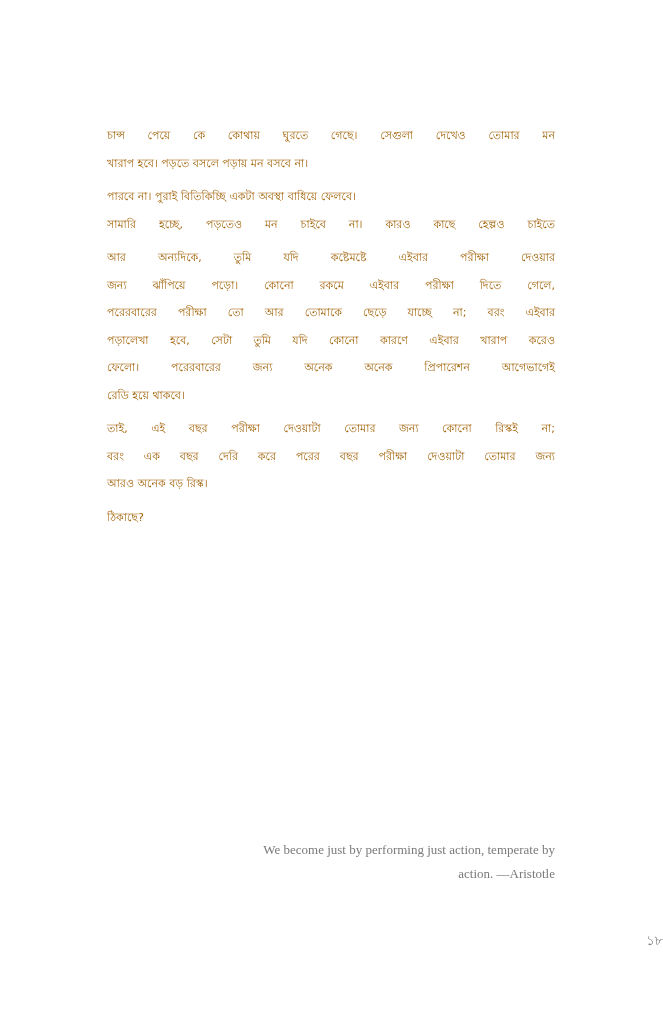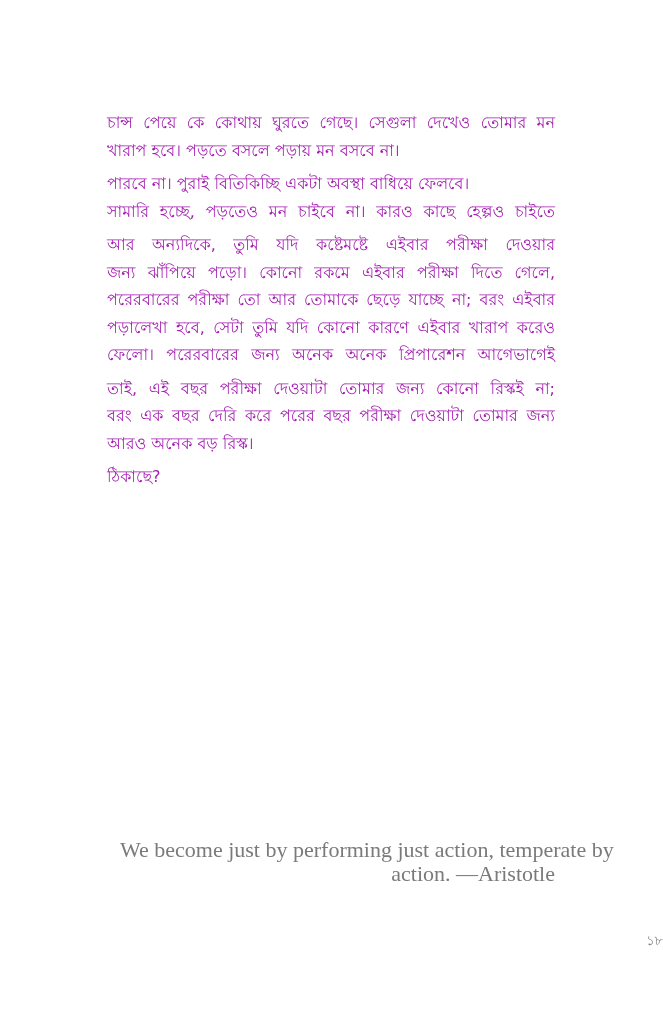--- a/index.html
+++ b/index.html
@@ -17,24 +17,24 @@
     .page {
       position: absolute;
       left: 0; top: 0;
       width: 663px;
       height: 1024px;
       background: #ffffff;
     }
     .body-text {
       position: absolute;
       left: 107px;
-      top: 109px;
+      top: 122px;
       width: 448px;
-      color: #a21caf;
-      font-size: 16px;
+      color: #a16207;
+      font-size: 11px;
       line-height: 27.5px;
     }
     .para {
       margin: 0 0 6px 0;
       text-align: justify;
       text-align-last: left;
     }
     .para .ln {
       display: block;
       white-space: nowrap;
@@ -45,21 +45,21 @@
       text-align-last: left;
     }
     .quote {
       position: absolute;
       left: 120px;
       top: 838px;
       width: 435px;
       text-align: right;
       color: #7a7a7a;
       font-family: "Liberation Serif", "DejaVu Serif", serif;
-      font-size: 22px;
+      font-size: 13px;
       line-height: 24px;
     }
     .quote .ln {
       display: block;
       white-space: nowrap;
     }
     .page-number {
       position: absolute;
       left: 0;
       width: 663px;
@@ -86,20 +86,21 @@
       <span class="ln last">পারবে না। পুরাই বিতিকিচ্ছি একটা অবস্থা বাধিয়ে ফেলবে।</span>
       <span class="ln">সামারি হচ্ছে, পড়তেও মন চাইবে না। কারও কাছে হেল্পও চাইতে</span>
     </p>
 
     <p class="para">
       <span class="ln">আর অন্যদিকে, তুমি যদি কষ্টেমষ্টে এইবার পরীক্ষা দেওয়ার</span>
       <span class="ln">জন্য ঝাঁপিয়ে পড়ো। কোনো রকমে এইবার পরীক্ষা দিতে গেলে,</span>
       <span class="ln">পরেরবারের পরীক্ষা তো আর তোমাকে ছেড়ে যাচ্ছে না; বরং এইবার</span>
       <span class="ln">পড়ালেখা হবে, সেটা তুমি যদি কোনো কারণে এইবার খারাপ করেও</span>
       <span class="ln">ফেলো। পরেরবারের জন্য অনেক অনেক প্রিপারেশন আগেভাগেই</span>
+      <span class="ln last">রেডি হয়ে থাকবে।</span>
     </p>
 
     <p class="para">
       <span class="ln">তাই, এই বছর পরীক্ষা দেওয়াটা তোমার জন্য কোনো রিস্কই না;</span>
       <span class="ln">বরং এক বছর দেরি করে পরের বছর পরীক্ষা দেওয়াটা তোমার জন্য</span>
       <span class="ln last">আরও অনেক বড় রিস্ক।</span>
     </p>
 
     <p class="para">
       <span class="ln last">ঠিকাছে?</span>

